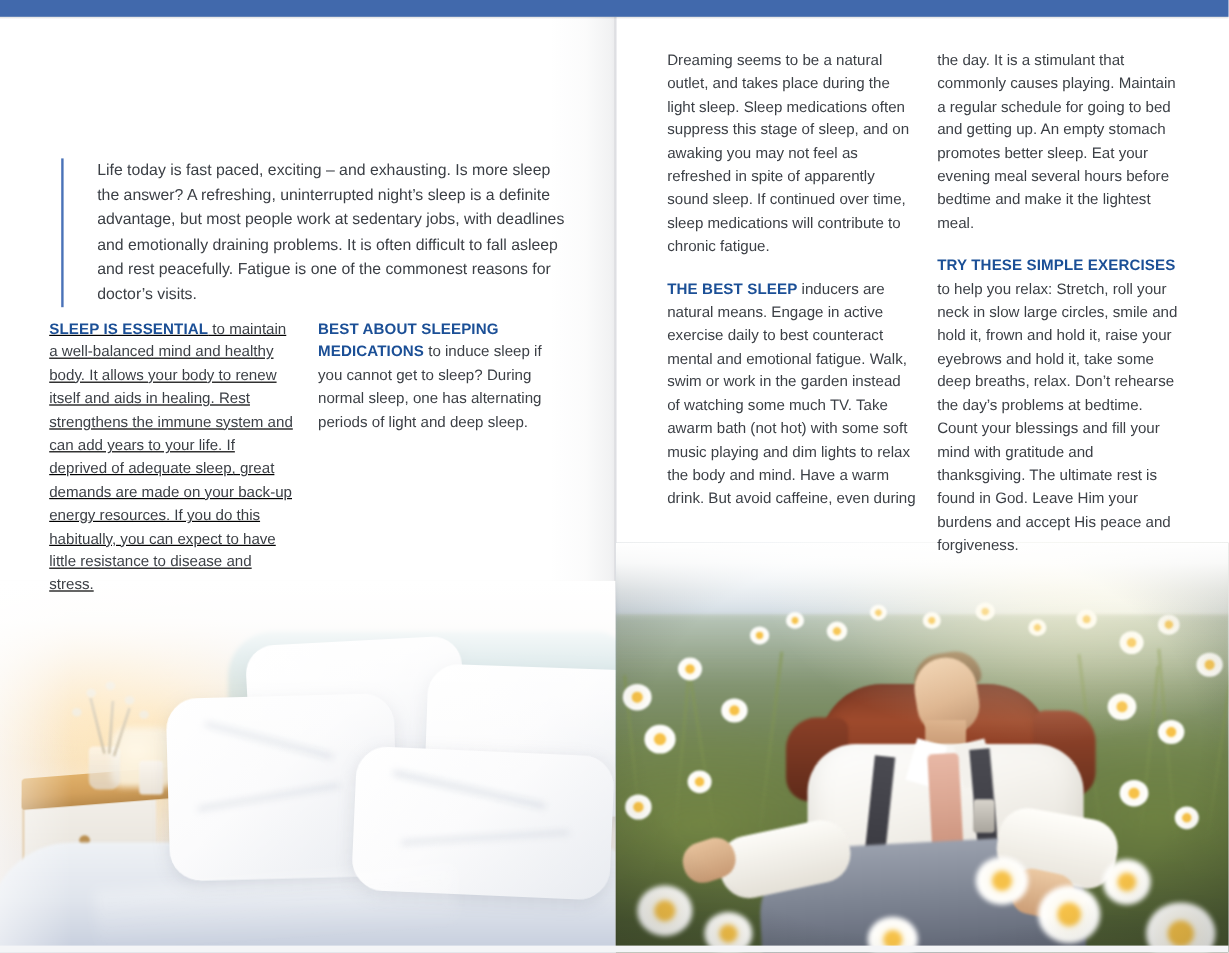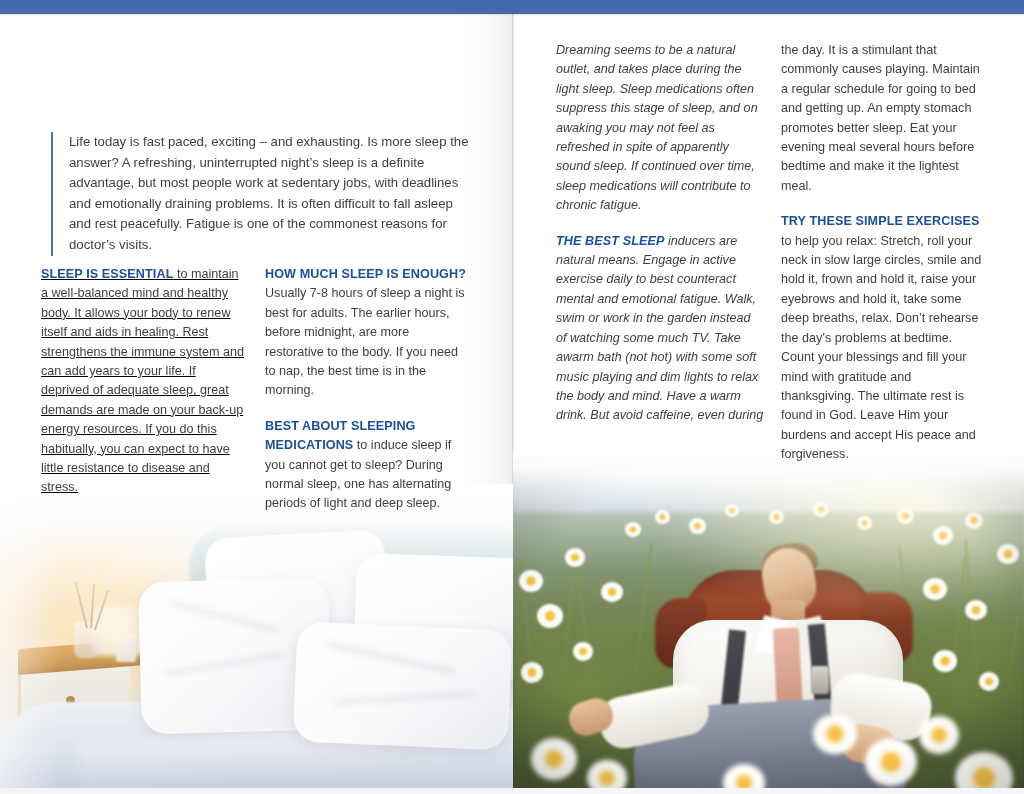--- a/index.html
+++ b/index.html
@@ -52,21 +52,21 @@
     position:absolute; left:0; top:34px; width:513px;
     text-align:center;
     font-size:46px; font-weight:bold; letter-spacing:2.5px;
     color:#2b4577;
     z-index:20;
   }
 
   .intro-wrap {
     position:absolute; left:51px; top:118px; width:420px;
     z-index:20;
-    padding-left:16px;
+    padding-left:28px;
     border-left:2px solid #4a72b8;
   }
   .intro-wrap p {
     font-size:13.2px; line-height:20.6px; color:#3b3f45;
     text-align:left;
   }
 
   .col { position:absolute; z-index:20; }
   .col p {
     font-size:12.6px; line-height:19.4px; color:#3b3f45;
@@ -415,23 +415,20 @@
       <p>Life today is fast paced, exciting – and exhausting. Is more sleep the answer? A refreshing, uninterrupted night’s sleep is a definite advantage, but most people work at sedentary jobs, with deadlines and emotionally draining problems. It is often difficult to fall asleep and rest peacefully. Fatigue is one of the commonest reasons for doctor’s visits.</p>
     </div>
 
     <div class="col" id="col-l1">
       <p>
         <span class="lead">SLEEP IS ESSENTIAL</span><span> to maintain a well-balanced mind and healthy body. It allows your body to renew itself and aids in healing. Rest strengthens the immune system and can add years to your life. If deprived of adequate sleep, great demands are made on your back-up energy resources. If you do this habitually, you can expect to have little resistance to disease and stress.</span>
       </p>
     </div>
 
     <div class="col" id="col-l2">
-      <p>
-        <span class="lead">HOW MUCH SLEEP IS ENOUGH?</span><span> Usually 7-8 hours of sleep a night is best for adults. The earlier hours, before midnight, are more restorative to the body. If you need to nap, the best time is in the morning.</span>
-      </p>
       <p>
         <span class="lead">BEST ABOUT SLEEPING MEDICATIONS</span><span> to induce sleep if you cannot get to sleep? During normal sleep, one has alternating periods of light and deep sleep.</span>
       </p>
     </div>
   </div>
 
   <div class="page" id="page-right">
 
     <div class="photo" id="photo-field" style="left:0; top:438px; width:511px; height:342px;">
       <div id="field-sky"></div>
@@ -495,21 +492,21 @@
       <div class="daisy big" style="left:442px;top:300px;width:58px;height:52px;"></div>
       <div class="daisy big" style="left:18px;top:286px;width:46px;height:42px;"></div>
       <div class="daisy big" style="left:74px;top:308px;width:40px;height:36px;"></div>
       <div class="daisy big" style="left:210px;top:312px;width:42px;height:38px;"></div>
 
       <div id="field-light"></div>
       <div id="field-vignette"></div>
       <div id="field-fade-top"></div>
     </div>
 
-    <div class="col" id="col-r1" style="left:43px; top:27px; width:208px;font-style:italic;">
+    <div class="col" id="col-r1" style="left:43px; top:27px; width:208px;">
       <p>
         <span>Dreaming seems to be a natural outlet, and takes place during the light sleep. Sleep medications often suppress this stage of sleep, and on awaking you may not feel as refreshed in spite of apparently sound sleep. If continued over time, sleep medications will contribute to chronic fatigue.</span>
       </p>
       <p>
         <span class="lead">THE BEST SLEEP</span><span> inducers are natural means. Engage in active exercise daily to best counteract mental and emotional fatigue. Walk, swim or work in the garden instead of watching some much TV. Take awarm bath (not hot) with some soft music playing and dim lights to relax the body and mind. Have a warm drink. But avoid caffeine, even during</span>
       </p>
     </div>
 
     <div class="col" id="col-r2" style="left:268px; top:27px; width:205px;">
       <p>

